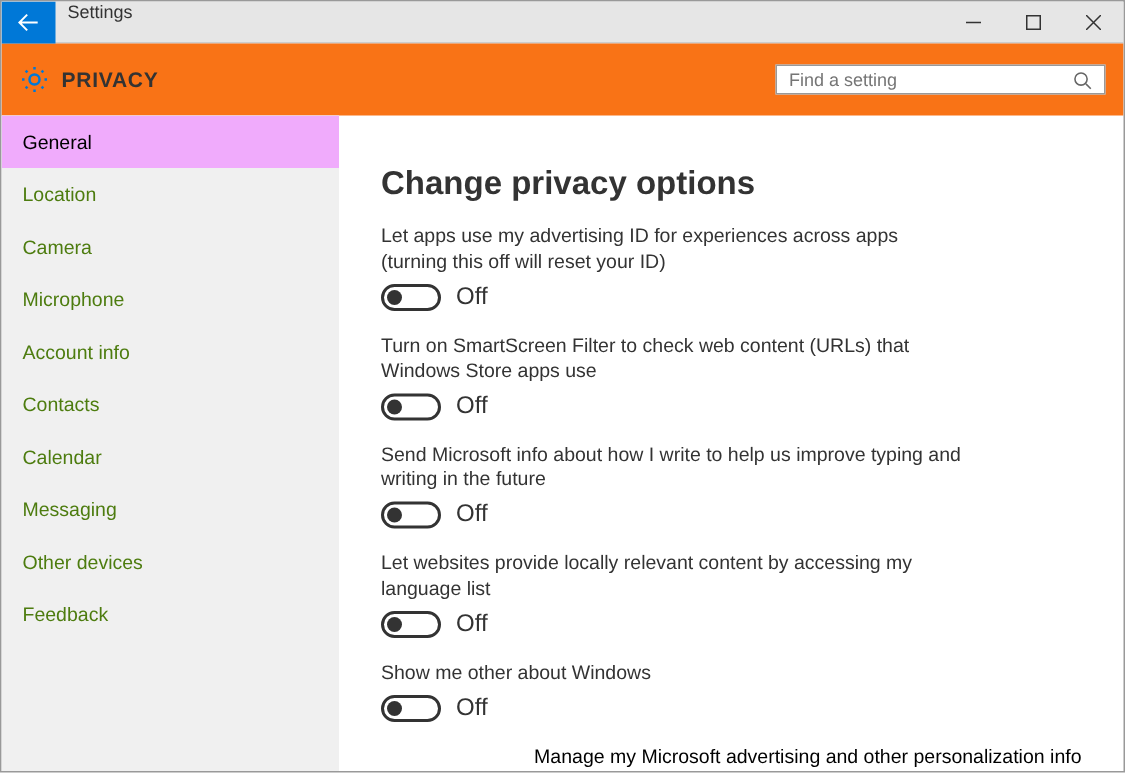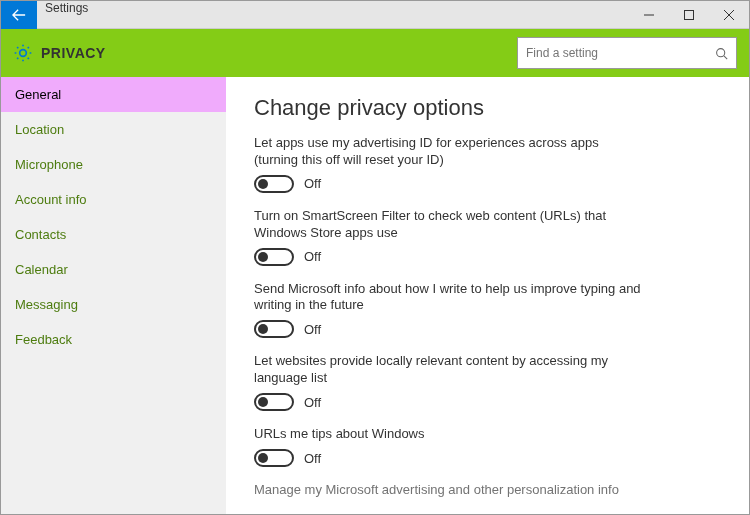--- a/index.html
+++ b/index.html
@@ -6,44 +6,44 @@
     body { width: 750px; height: 515px; background: #fff; overflow: hidden; border: 1px solid #999; }
     
     .titlebar { height: 28px; background: #e6e6e6; display: flex; align-items: flex-start; border-bottom: 1px solid #ccc; }
     .back-btn { width: 36px; height: 28px; background: #0078d7; color: #fff; display: flex; align-items: center; justify-content: center; cursor: pointer; }
     .back-btn svg { width: 14px; height: 14px; }
     .titlebar-title { font-size: 12px; color: #333; padding-left: 8px; flex: 1; }
     .window-controls { display: flex; }
     .window-btn { width: 40px; height: 28px; display: flex; align-items: center; justify-content: center; cursor: pointer; color: #333; }
     .window-btn svg { width: 10px; height: 10px; }
     
-    .header { height: 48px; background: #84cc16; display: flex; align-items: center; padding: 0 12px; justify-content: space-between; }
+    .header { height: 48px; background: #f97316; display: flex; align-items: center; padding: 0 12px; justify-content: space-between; }
     .header-left { display: flex; align-items: center; gap: 8px; }
     .gear-icon { color: #0078d7; }
     .gear-icon svg { width: 20px; height: 20px; display: block; }
     .header-title { font-size: 14px; font-weight: 600; color: #333; letter-spacing: 0.5px; }
-    .search-box { width: 220px; height: 32px; border: 1px solid #999; background: #fff; display: flex; align-items: center; padding: 0 8px; }
+    .search-box { width: 220px; height: 20px; border: 1px solid #999; background: #fff; display: flex; align-items: center; padding: 0 8px; }
     .search-input { flex: 1; border: none; outline: none; font-size: 12px; color: #666; background: transparent; }
     .search-icon { color: #666; }
     .search-icon svg { width: 13px; height: 13px; display: block; }
     
     .body { display: flex; height: calc(100% - 76px); }
     .sidebar { width: 225px; background: #f0f0f0; overflow-y: auto; }
     .sidebar-item { height: 35px; padding: 0 14px; display: flex; align-items: center; font-size: 13px; color: #4d7c0f; cursor: pointer; }
     .sidebar-item.active { background: #f0abfc; color: #000; }
     
     .content { flex: 1; padding: 18px 28px; overflow-y: auto; }
-    .content-title { font-size: 22px; font-weight: 400; color: #333; margin-bottom: 14px; }
+    .content-title { font-size: 22px; font-weight: 700; color: #333; margin-bottom: 14px; margin-top: 14px; }
     .option-block { margin-bottom: 15px; }
     .option-desc { font-size: 13px; color: #333; line-height: 1.3; margin-bottom: 6px; max-width: 390px; }
     .toggle-row { display: flex; align-items: center; gap: 10px; }
     .toggle { width: 40px; height: 18px; border: 2px solid #333; border-radius: 10px; position: relative; cursor: pointer; }
     .toggle-knob { width: 10px; height: 10px; background: #333; border-radius: 50%; position: absolute; left: 2px; top: 2px; }
-    .toggle-label { font-size: 13px; color: #333; }
-    .link { font-size: 13px; color: #737373; cursor: pointer; display: block; margin-bottom: 20px; }
+    .toggle-label { font-size: 16px; color: #333; }
+    .link { font-size: 13px; color: #000000; cursor: pointer; display: block; margin-bottom: 20px; text-align: right; }
   </style>
 </head>
 <body>
 
 <div class="titlebar">
   <div class="back-btn">
     <svg viewBox="0 0 16 16">
         <path fill="none" stroke="currentColor" stroke-width="1.5" d="M7 2 L1 8 L7 14 M1 8 L15 8"></path>
       </svg>
   </div>
@@ -89,33 +89,39 @@
 
 <div class="body">
   <div class="sidebar">
     <div class="sidebar-item active">
         <span>General</span>
       </div>
     <div class="sidebar-item">
         <span>Location</span>
       </div>
     <div class="sidebar-item">
+        <span>Camera</span>
+      </div>
+    <div class="sidebar-item">
         <span>Microphone</span>
       </div>
     <div class="sidebar-item">
         <span>Account info</span>
       </div>
     <div class="sidebar-item">
         <span>Contacts</span>
       </div>
     <div class="sidebar-item">
         <span>Calendar</span>
       </div>
     <div class="sidebar-item">
         <span>Messaging</span>
+      </div>
+    <div class="sidebar-item">
+        <span>Other devices</span>
       </div>
     <div class="sidebar-item">
         <span>Feedback</span>
       </div>
   </div>
 
   <div class="content">
     <h1 class="content-title">Change privacy options</h1>
 
     <div class="option-block">
@@ -152,21 +158,21 @@
       <div class="option-desc">Let websites provide locally relevant content by accessing my language list</div>
       <div class="toggle-row">
         <div class="toggle">
             <div class="toggle-knob"></div>
           </div>
         <span class="toggle-label">Off</span>
       </div>
     </div>
 
     <div class="option-block">
-      <div class="option-desc">URLs me tips about Windows</div>
+      <div class="option-desc">Show me other about Windows</div>
       <div class="toggle-row">
         <div class="toggle">
             <div class="toggle-knob"></div>
           </div>
         <span class="toggle-label">Off</span>
       </div>
     </div>
 
     <a class="link">Manage my Microsoft advertising and other personalization info</a>
     <a class="link">Privacy statement</a>

